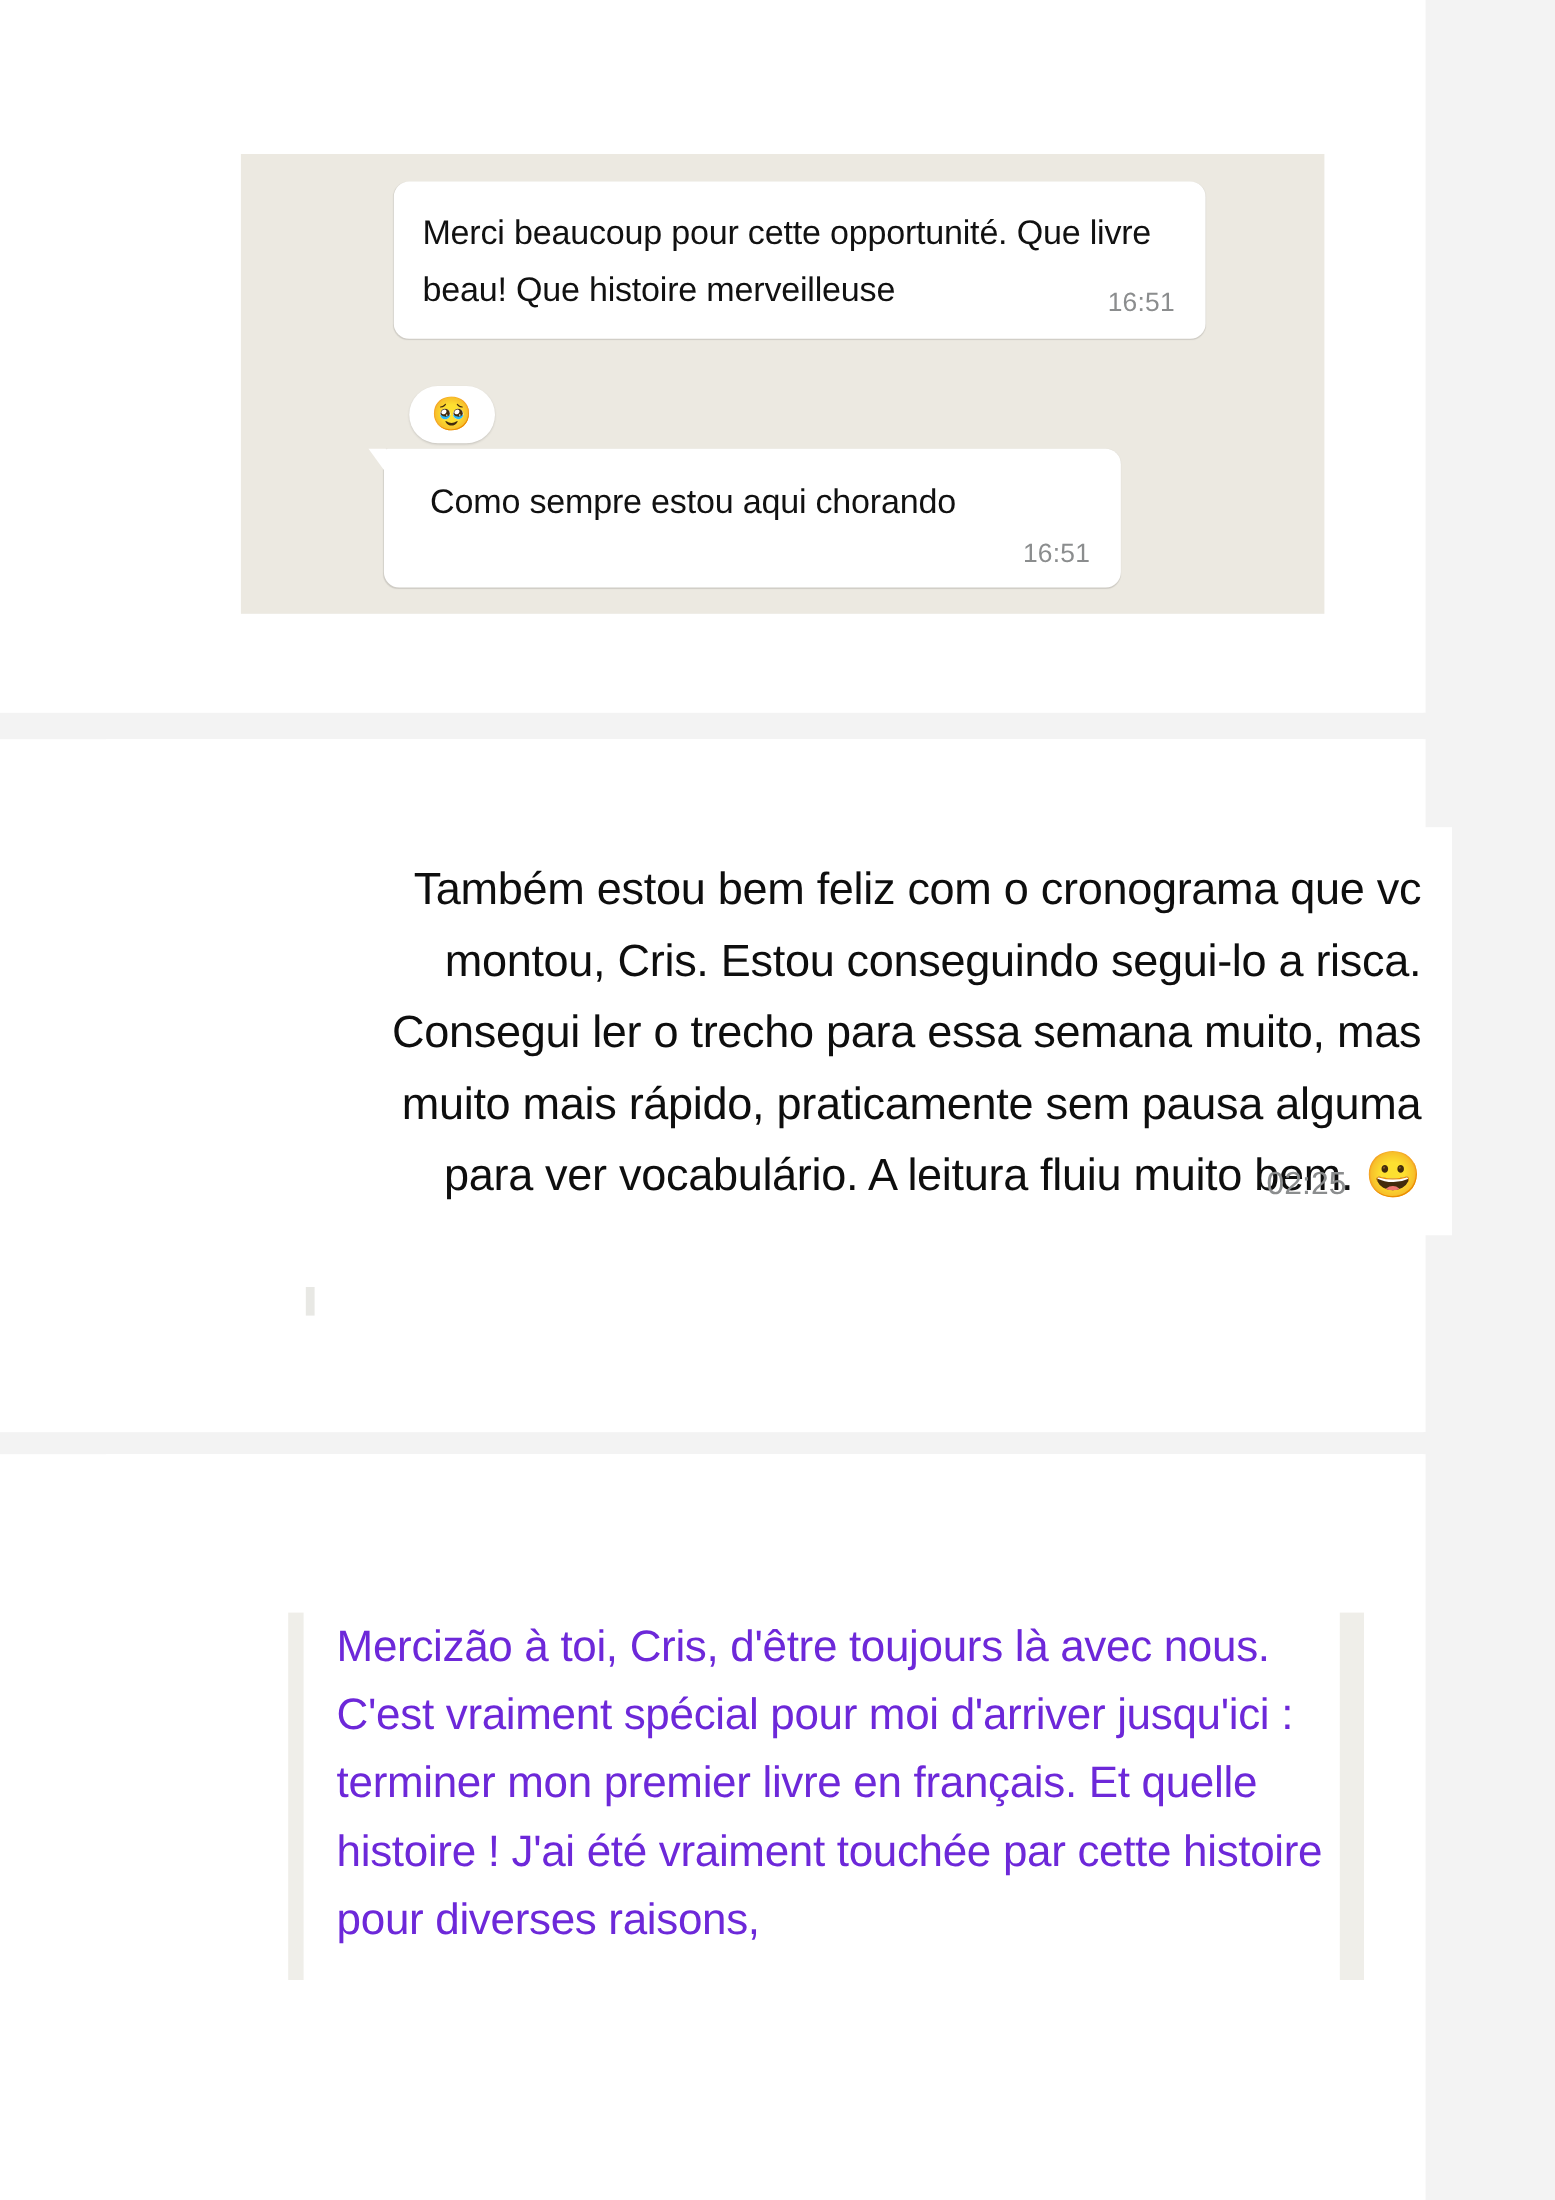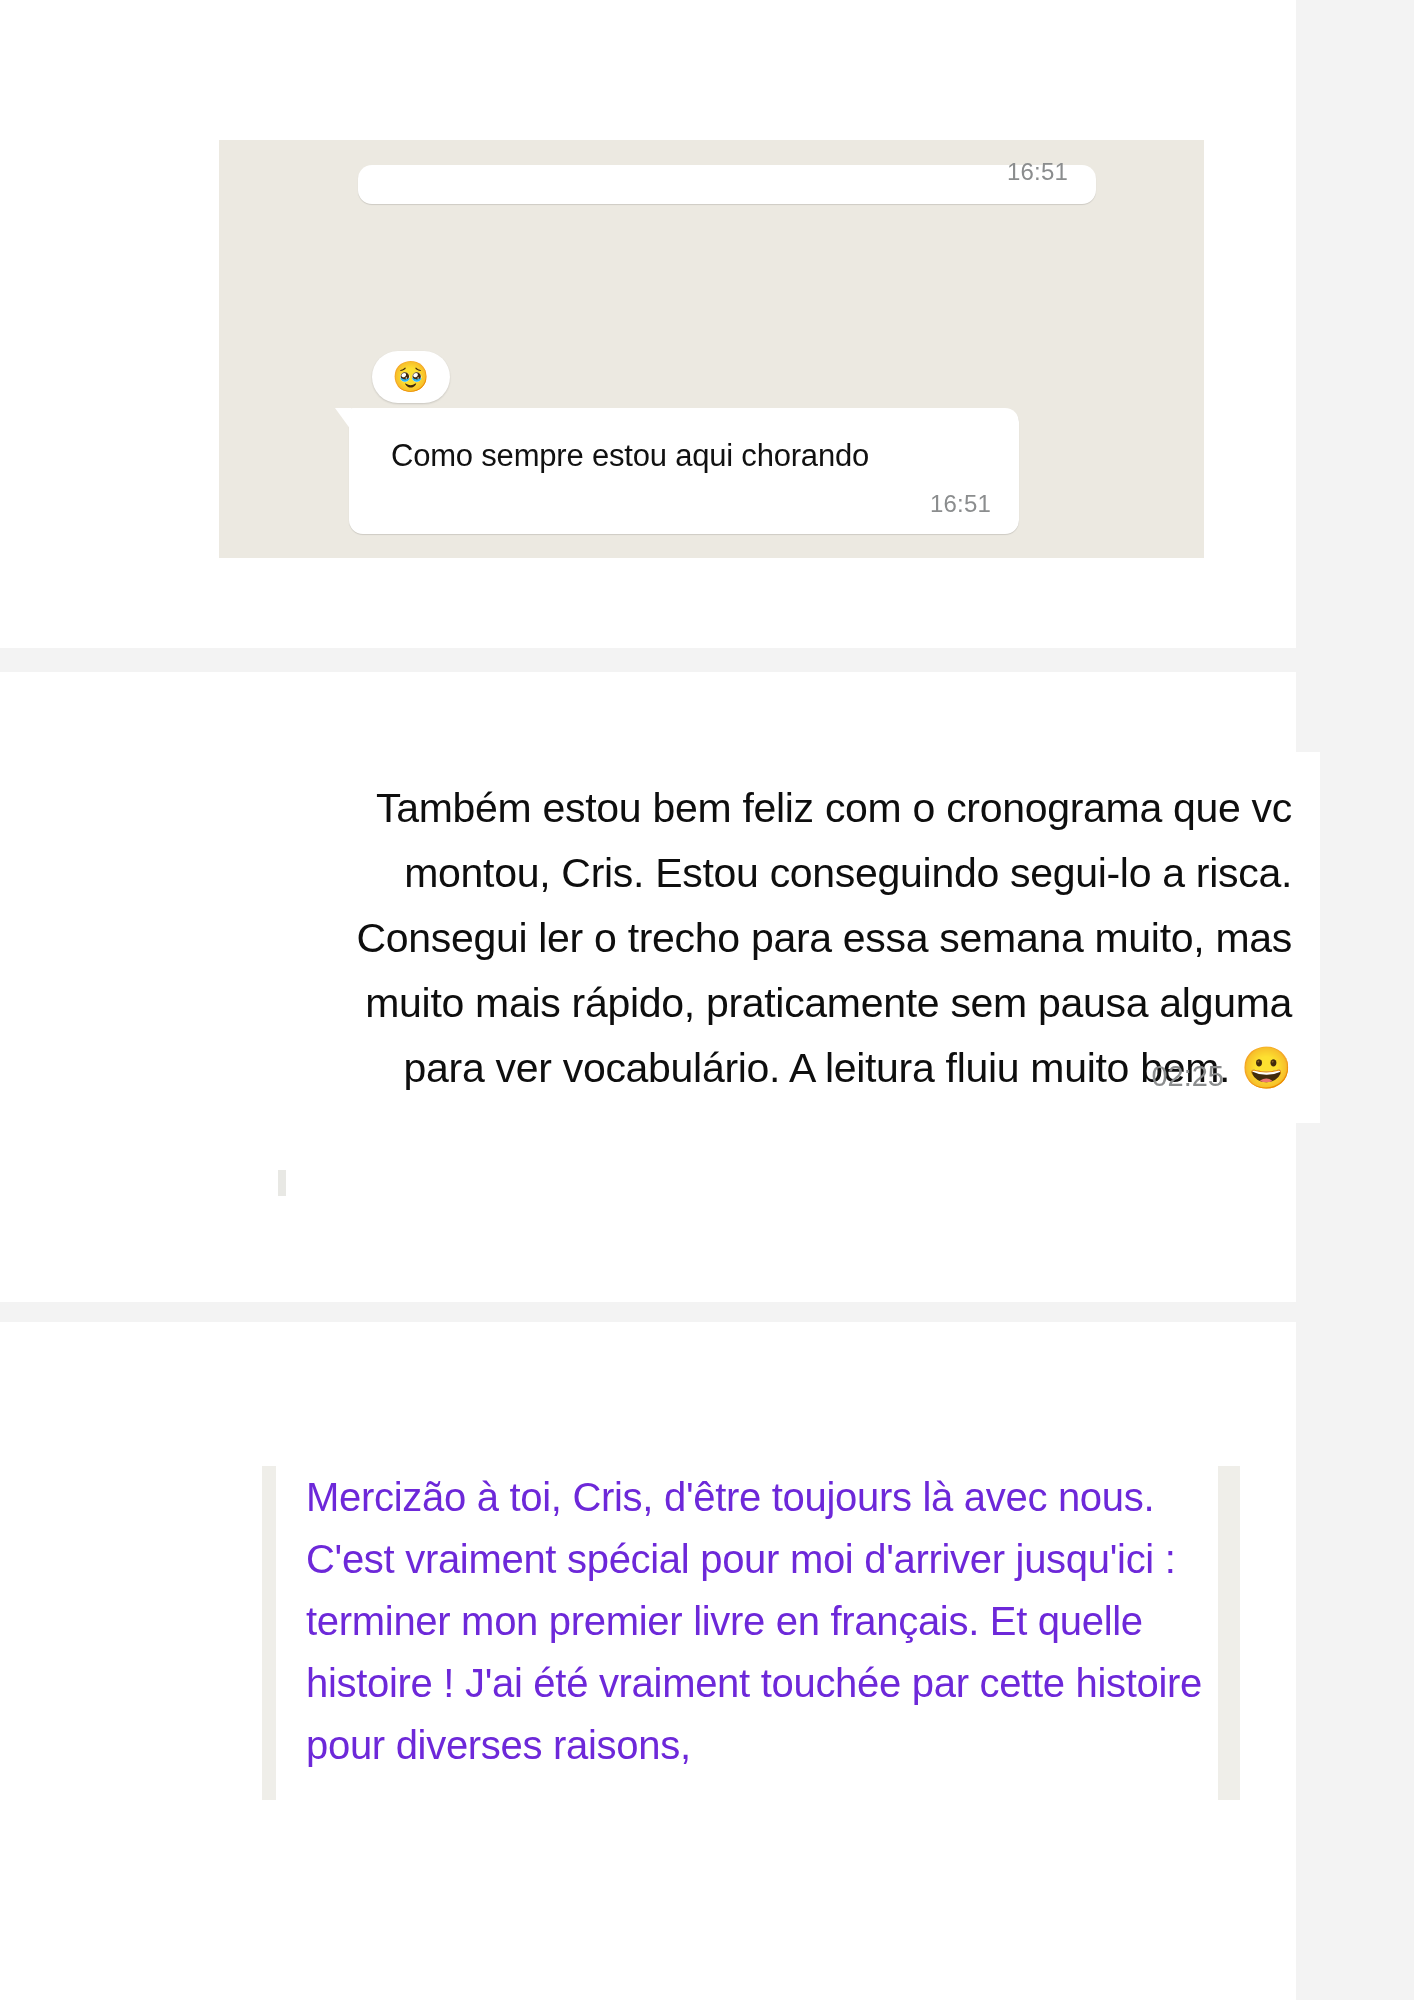--- a/index.html
+++ b/index.html
@@ -222,20 +222,21 @@
 <body>
 
 <div class="page">
 
   <div class="right-strip"></div>
 
   <div class="block" id="block-1">
     <div class="bg-panel"></div>
 
     <div class="bubble" id="bubble-1">
+      <div class="msg-text">Merci beaucoup pour cette opportunité. Que livre beau! Que histoire merveilleuse</div>
       <div class="timestamp">16:51</div>
     </div>
 
     <div id="reaction-1">
       <span>🥹</span>
     </div>
 
     <div class="bubble" id="bubble-2">
       <div class="tail"></div>
       <div class="msg-text">Como sempre estou aqui chorando</div>

